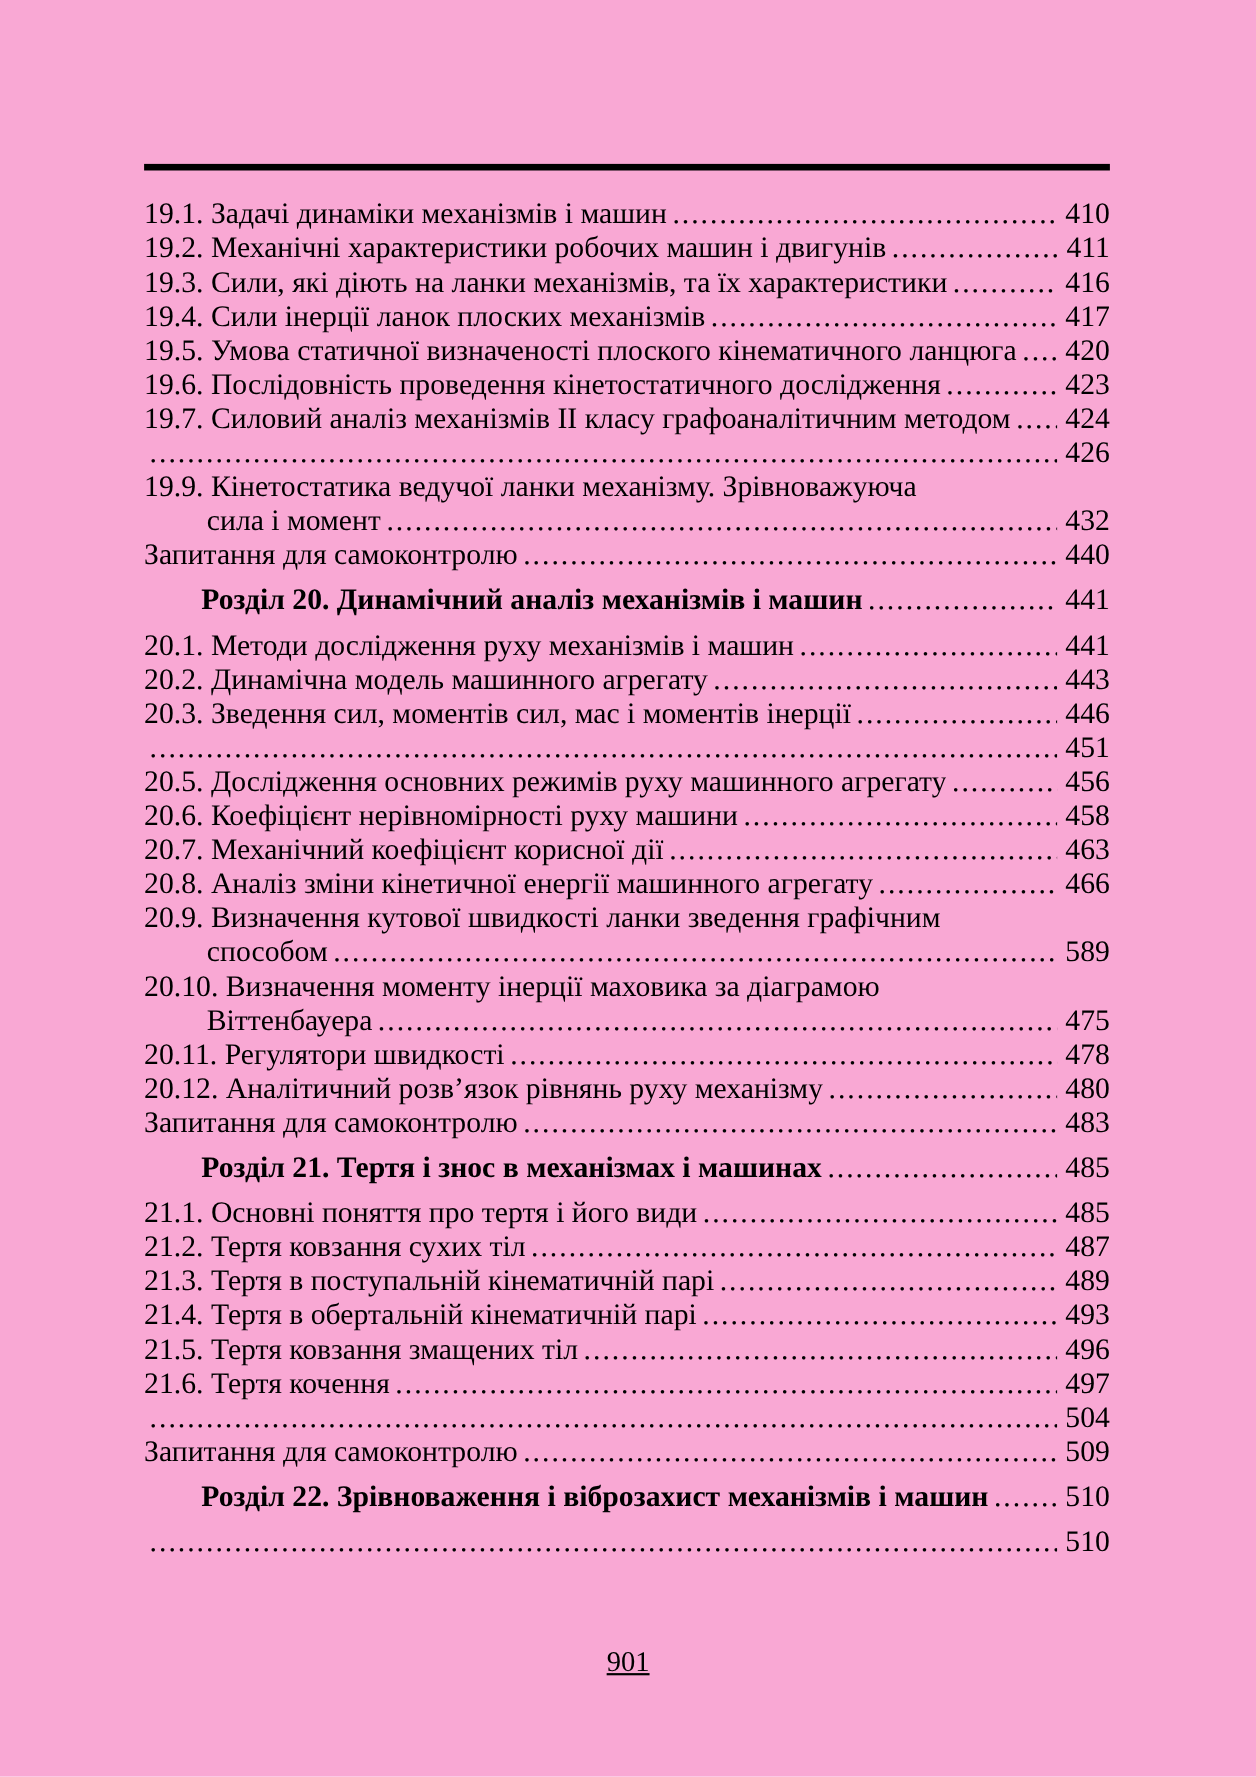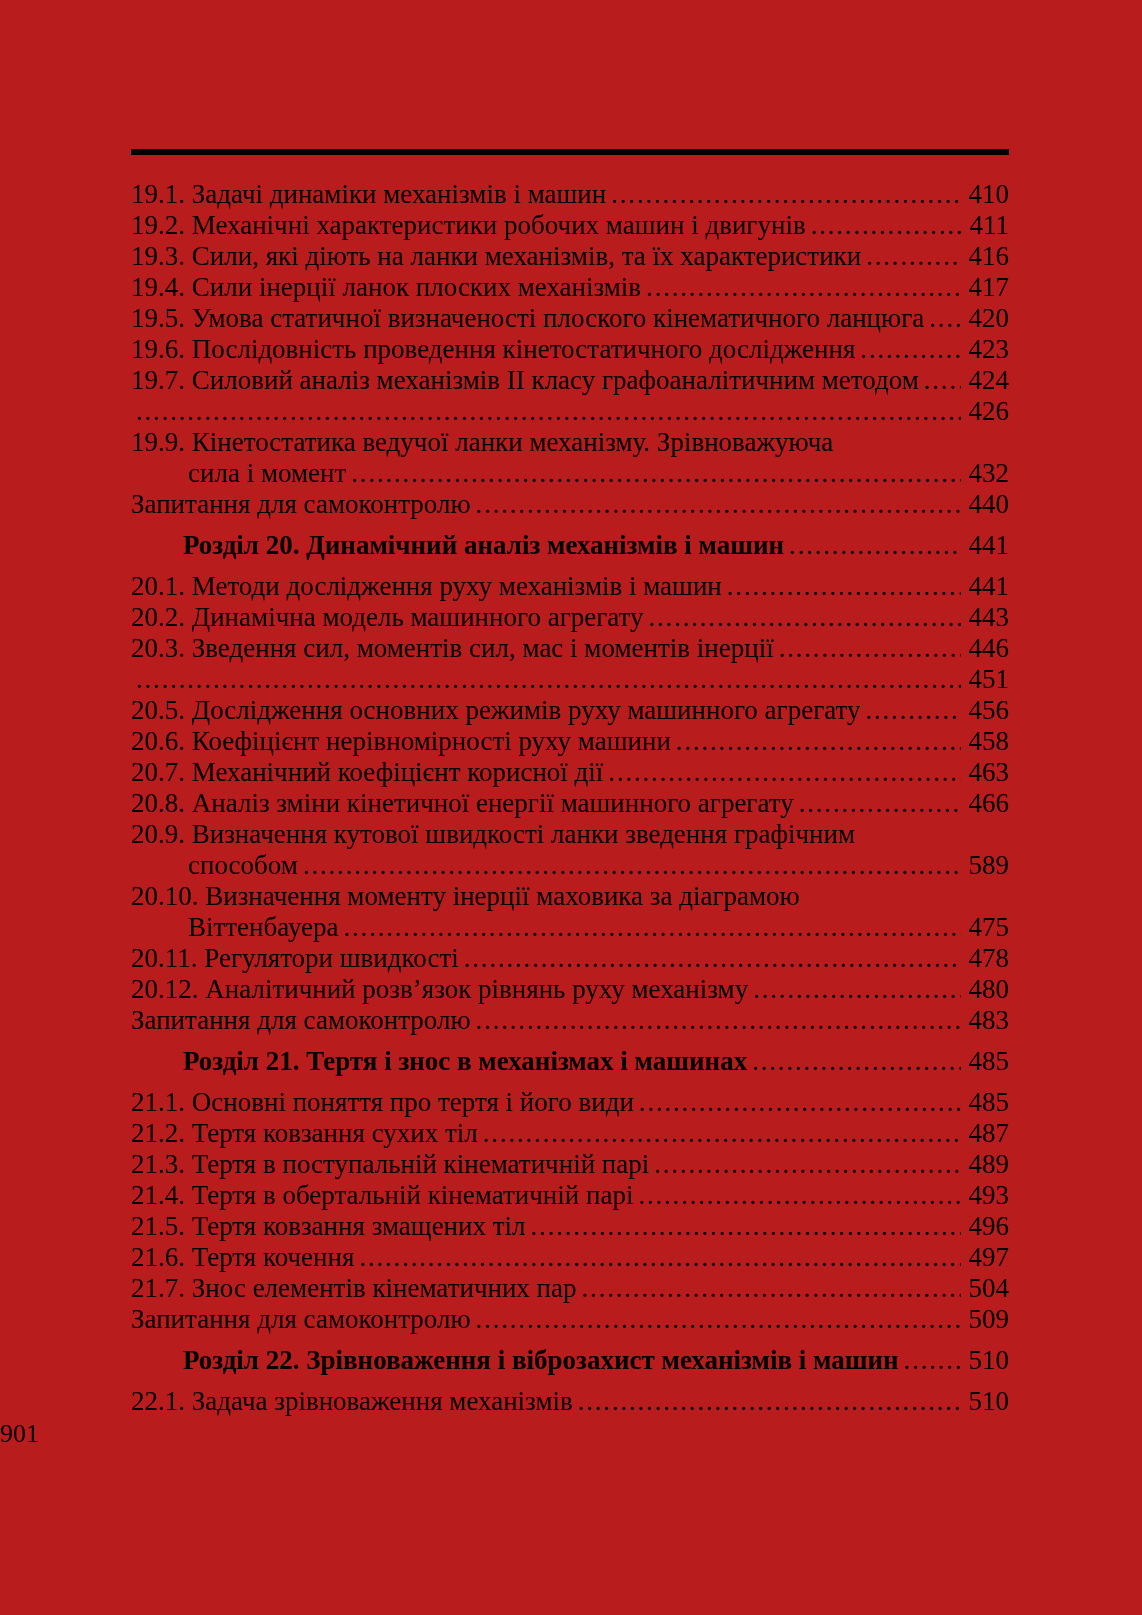--- a/index.html
+++ b/index.html
@@ -11,21 +11,21 @@
     width: 1142px;
     height: 1615px;
     position: relative;
     font-family: "Liberation Serif", serif;
     color: #000000;
     overflow: hidden;
   }
   .page {
     position: absolute;
     inset: 0;
-    background: #b91c1c;
+    background: #f9a8d4;
   }
   .top-rule {
     position: absolute;
     left: 131px;
     top: 149px;
     width: 878px;
     height: 6px;
     background: #000000;
   }
   .toc {
@@ -69,23 +69,25 @@
   }
   .pg {
     flex: 0 0 auto;
     min-width: 42px;
     text-align: right;
     font-family: Liberation Serif, serif;
   }
   .footer {
     position: absolute;
     left: 0;
-    top: 1419px;
+    top: 1496px;
     width: 100%;
+    text-align: center;
     font-size: 26px;
+    text-decoration: underline;
   }
 </style>
 </head>
 <body>
 
 <div class="page">
   <div class="top-rule"></div>
   <div class="toc" id="toc">
       <div class="row item">
         <span class="title">19.1. Задачі динаміки механізмів і машин</span>
@@ -243,34 +245,32 @@
         <span class="title">21.5. Тертя ковзання змащених тіл</span>
         <span class="dots"></span>
         <span class="pg">496</span>
       </div>
       <div class="row item">
         <span class="title">21.6. Тертя кочення</span>
         <span class="dots"></span>
         <span class="pg">497</span>
       </div>
       <div class="row item">
-        <span class="title">21.7. Знос елементів кінематичних пар</span>
         <span class="dots"></span>
         <span class="pg">504</span>
       </div>
       <div class="row item">
         <span class="title">Запитання для самоконтролю</span>
         <span class="dots"></span>
         <span class="pg">509</span>
       </div>
       <div class="row chapter">
         <span class="title">Розділ 22. Зрівноваження і віброзахист механізмів і машин</span>
         <span class="dots"></span>
         <span class="pg">510</span>
       </div>
       <div class="row item">
-        <span class="title">22.1. Задача зрівноваження механізмів</span>
         <span class="dots"></span>
         <span class="pg">510</span>
       </div>
     </div>
   <div class="footer">901</div>
 </div>
 
 </body></html>

